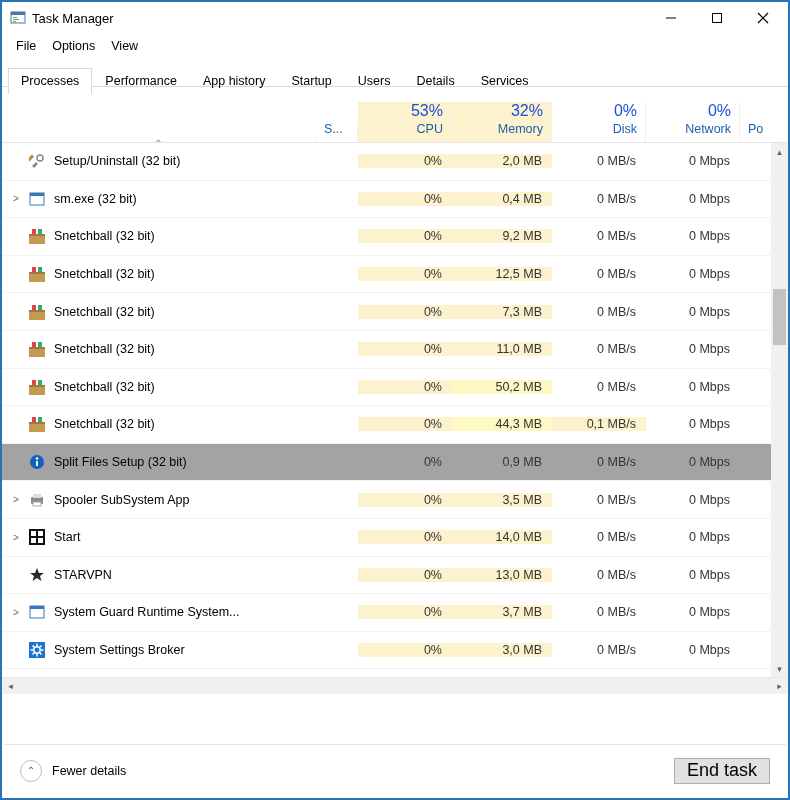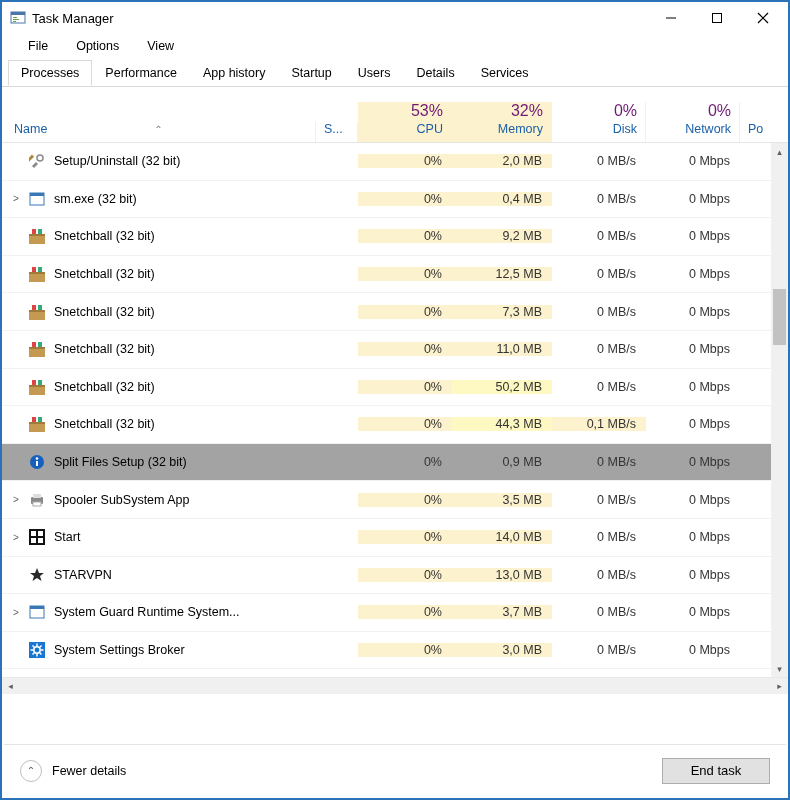--- a/index.html
+++ b/index.html
@@ -4,47 +4,47 @@
 <style>
 * { box-sizing: border-box; margin: 0; padding: 0; font-family: "Segoe UI", Tahoma, sans-serif; }
 body { background: #fff; width: 790px; height: 800px; overflow: hidden; position: relative; border: 2px solid #2b73b9; }
 .titlebar { height: 32px; display: flex; align-items: center; padding: 0 2px 0 8px; background: #fff; }
 .titlebar .app-icon { width: 16px; height: 16px; margin-right: 6px; display:inline-flex; align-items:center; justify-content:center; }
 .titlebar .title { font-size: 13px; color: #000; flex: 1; }
 .win-btns { display: flex; }
 .win-btn { width: 46px; height: 30px; display: flex; align-items: center; justify-content: center; font-size: 14px; color:#000; }
 .win-btn svg { width: 12px; height: 12px; }
 .menubar { height: 24px; display: flex; align-items: center; padding: 0 6px; font-size: 12.5px; color:#000; }
-.menubar > div { padding: 0 8px; cursor: default; margin-left: 12px; }
+.menubar > div { padding: 0 8px; cursor: default; }
 .tabs { display: flex; border-bottom: 1px solid #d9d9d9; padding-left: 6px; align-items: flex-end; margin-top: 2px; }
-.tab { padding: 5px 12px; font-size: 12.5px; color: #000; border: 1px solid transparent; position: relative; top: 0; }
+.tab { padding: 5px 12px; font-size: 12.5px; color: #000; border: 1px solid transparent; position: relative; top: 8px; }
 .tab.active { border: 1px solid #d9d9d9; border-bottom: 1px solid #fff; background: #fff; }
 .grid-wrap { position: relative; }
 .header-row { display: flex; height: 56px; border-bottom: 1px solid #e5e5e5; align-items:flex-end; }
 .colh { font-size: 12.5px; color:#1a60a8; padding: 0 8px 6px 8px; display:flex; flex-direction:column; justify-content:flex-end; position:relative; border-right: 1px solid #f0f0f0; }
 .colh.name { width: 314px; color:#1a60a8; padding-left:12px; }
 .colh.status { width: 42px; text-align:left; }
 .colh.num { text-align:right; }
-.colh.num .pct { font-size: 16px; color:#701a75; margin-bottom: 2px; }
+.colh.num .pct { font-size: 16px; color:#1d4ed8; margin-bottom: 2px; }
 .colh .sort-caret { position:absolute; top:2px; left:50%; transform:translateX(-50%); font-size:10px; color:#7a7a7a; }
 .body { position: relative; height: 534px; }
 .rows { position:absolute; inset:0; overflow:hidden; padding-bottom:0; }
 .row { display:flex; height: 37.6px; align-items:center; font-size:12.5px; border-bottom: 1px solid #f2f2f2; }
 .row .cellname { width: 314px; display:flex; align-items:center; padding-left: 6px; }
 .row .cellstatus { width: 42px; }
 .row .cellnum { text-align:right; padding-right: 10px; color:#333; }
 .row .expander { width: 16px; display:inline-flex; justify-content:center; font-size:10px; color:#666; }
 .row .picon { width: 18px; height: 18px; margin: 0 8px 0 4px; display:inline-flex; align-items:center; justify-content:center; }
 .row.selected { background:#a3a3a3; }
 .heat { background: #fdf2ce; }
 .heat2 { background: #fef9c3; }
 .footer { position:absolute; left:2px; right:2px; bottom:2px; height: 52px; border-top:1px solid #e5e5e5; display:flex; align-items:center; padding: 0 16px; background:#fff; }
 .fewer { display:flex; align-items:center; gap:10px; font-size:12.5px; flex:1; }
 .fewer .circ { width:22px; height:22px; border:1px solid #bfbfbf; border-radius:50%; display:flex; align-items:center; justify-content:center; font-size:10px; color:#555;}
-.endtask { width: 108px; height: 26px; background:#e1e1e1; border:1px solid #adadad; font-size:13px; display:flex; align-items:center; justify-content:center;}
+.endtask { width: 96px; height: 26px; background:#e1e1e1; border:1px solid #adadad; font-size:18px; display:flex; align-items:center; justify-content:center;}
 .vscroll { position:absolute; right:0; top:0; bottom:0; width:17px; background:#f0f0f0; display:flex; flex-direction:column; align-items:center; justify-content:space-between;}
 .vscroll .arrow { width:17px; height:17px; display:flex; align-items:center; justify-content:center; font-size:9px; color:#606060;}
 .vscroll .thumb { position:absolute; left:2px; right:2px; top:146px; height:56px; background:#c2c2c2;}
 .hscroll { height: 17px; background:#f0f0f0; display:flex; align-items:center; justify-content:space-between; border-top:1px solid #e8e8e8;}
 .hscroll .arrow { width:17px; height:17px; display:flex; align-items:center; justify-content:center; font-size:9px; color:#606060;}
 .col-cpu { width:94px; }
 .col-mem { width:100px;justify-content:flex-end; }
 .col-disk { width:94px; }
 .col-net { width:94px; }
 .col-pow { width:30px; }
@@ -97,21 +97,20 @@
   <div class="tab">Startup</div>
   <div class="tab">Users</div>
   <div class="tab">Details</div>
   <div class="tab">Services</div>
 </div>
 
 <div class="grid-wrap">
   <div class="header-row">
     <div class="colh name">
       <span class="sort-caret">⌃</span>
-      <span>Name</span>
     </div>
     <div class="colh status">
       <span>S...</span>
     </div>
     <div class="colh num col-cpu heat">
       <span class="pct">53%</span>
       <span>CPU</span>
     </div>
     <div class="colh num col-mem heat">
       <span class="pct">32%</span>

